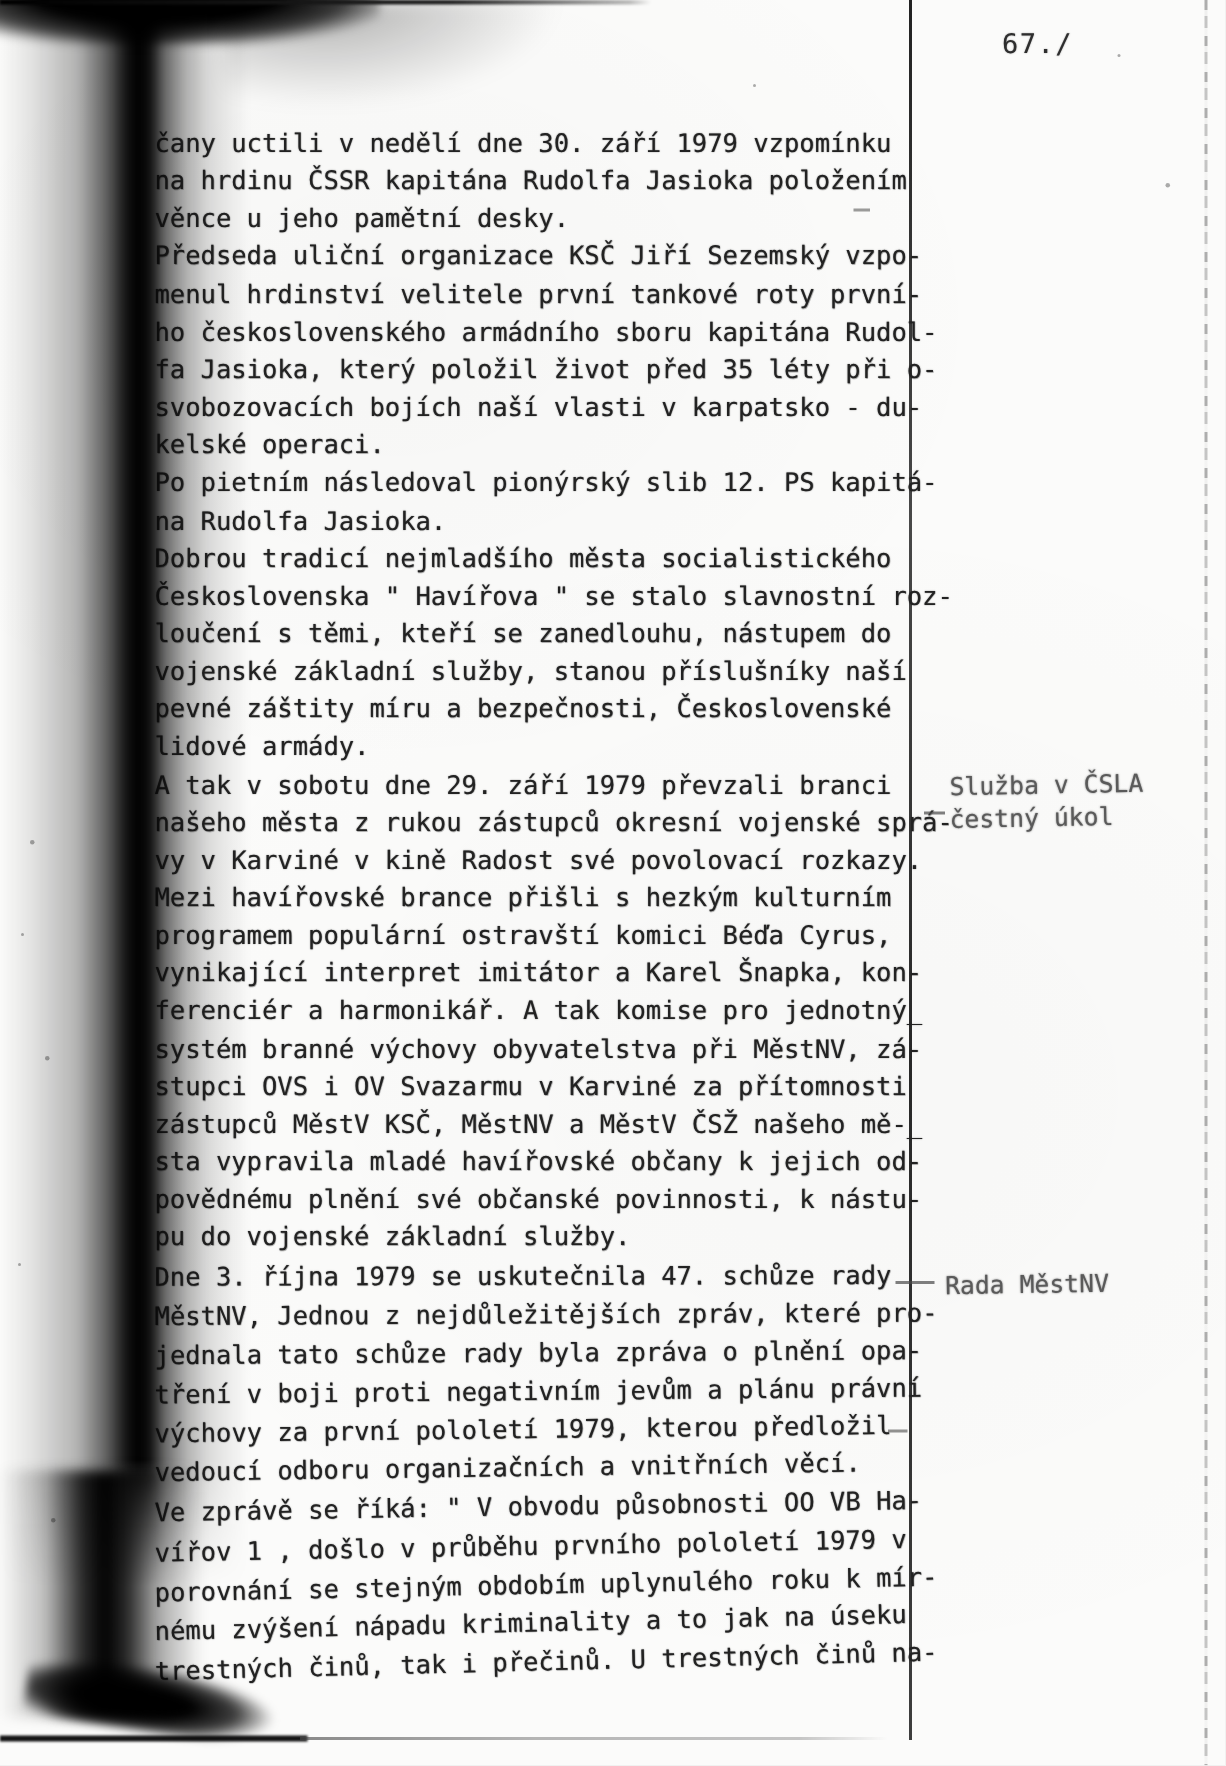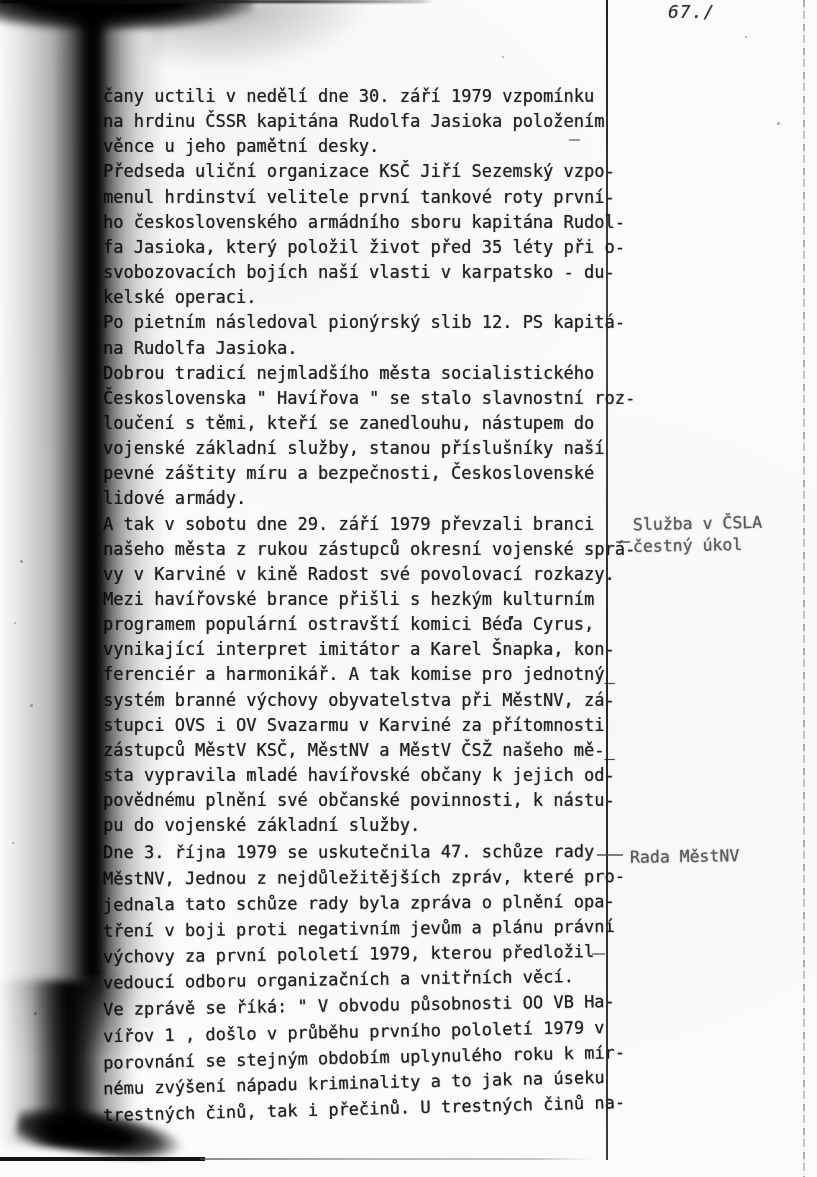--- a/index.html
+++ b/index.html
@@ -14,22 +14,22 @@
   .tline{
     position:absolute;left:103px;white-space:pre;font-size:17px;line-height:21px;
     color:var(--ink,#222);z-index:3;
     text-shadow:0 0 1px rgba(25,25,25,0.55), 0.4px 0.4px 0 rgba(25,25,25,0.25);
   }
   .note-line{
     position:absolute;white-space:pre;font-size:16.5px;color:var(--note-ink,#5a5a5a);
     z-index:3;text-shadow:0 0 1.3px rgba(90,90,90,0.85);
   }
   .pageno{
-    position:absolute;left:668px;top:1px;font-size:18px;color:#2e2e2e;z-index:3;
-    letter-spacing:1px;text-shadow:0 0 1px rgba(40,40,40,0.5);font-style:italic;
+    position:absolute;left:668px;top:19px;font-size:18px;color:#2e2e2e;z-index:3;
+    letter-spacing:1px;text-shadow:0 0 1px rgba(40,40,40,0.5);
   }
   .vrule{position:absolute;left:606px;top:0;width:2px;height:1160px;z-index:2;
     background:linear-gradient(180deg, rgba(22,22,22,0.95), rgba(22,22,22,0.78) 30%,
       rgba(22,22,22,0.92) 60%, rgba(35,35,35,0.88));}
   .redge{position:absolute;left:803px;top:0;width:2px;height:1177px;z-index:2;opacity:.8;
     background:repeating-linear-gradient(180deg, rgba(90,90,90,0.6) 0 7px,
       rgba(150,150,150,0.15) 7px 11px, rgba(115,115,115,0.5) 11px 19px,
       rgba(160,160,160,0.1) 19px 24px);}
   .bottom-dark{position:absolute;left:0;top:1157px;width:205px;height:4px;background:#141414;
     filter:blur(0.6px);z-index:4;}

